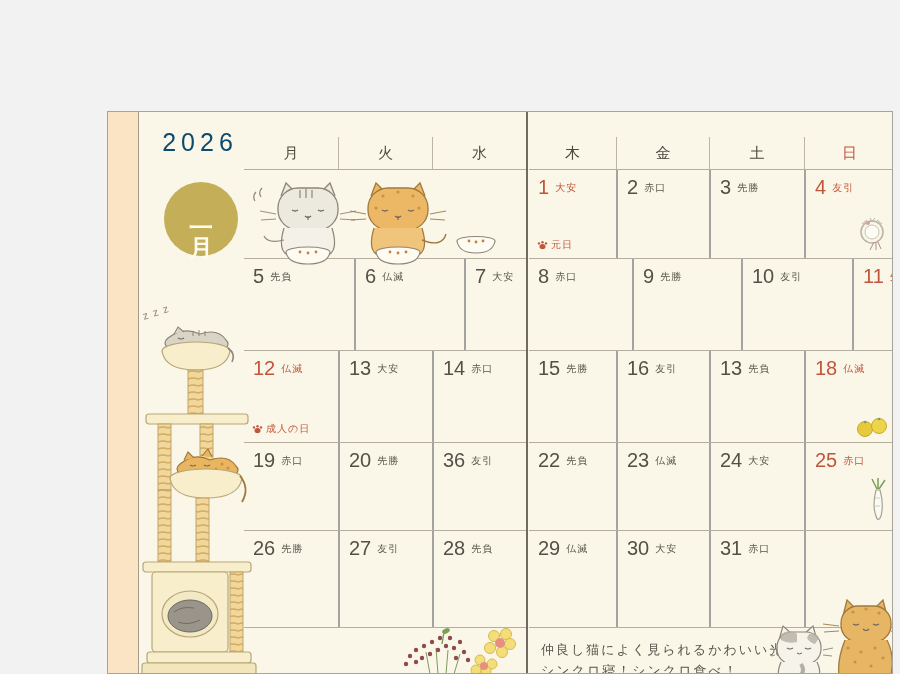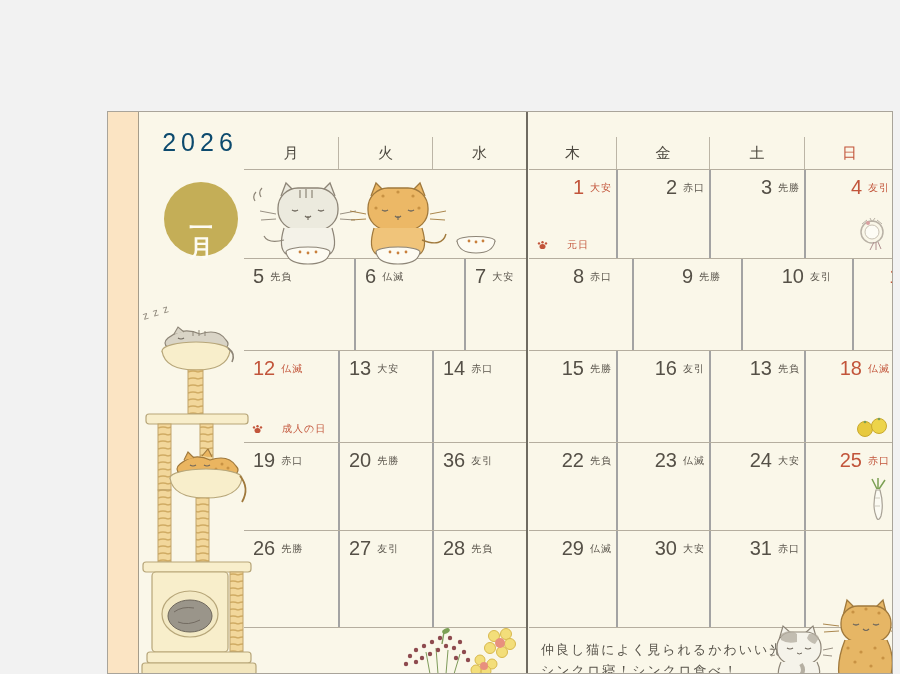--- a/index.html
+++ b/index.html
@@ -20,33 +20,33 @@
   
   .wk-head{position:absolute;top:25px;height:32px;display:grid;}
   .wk-head.left{left:136px;width:282px;grid-template-columns:94px 94px 94px;}
   .wk-head.right{left:421px;width:365px;grid-template-columns:87px 93px 95px 90px;}
   .wk-head .wd{display:flex;align-items:center;justify-content:center;font-size:15px;color:#4c483f;}
   .wk-head .wd + .wd{border-left:1px solid #bcb5a6;}
   .wk-head .wd.red{color:#c2553b;}
   
   .grid{position:absolute;top:57px;border-bottom:1px solid #b5ae9f;}
   .grid.left{left:136px;width:282px;}
-  .grid.right{left:421px;width:365px;text-align:right;}
+  .grid.right{left:421px;width:365px;}
   .row{display:grid;border-top:1px solid #b5ae9f;box-sizing:border-box;}
   .grid.left .row{grid-template-columns:94px 94px 94px;}
   .grid.right .row{grid-template-columns:87px 93px 95px 90px;}
   .r1{height:89px;}.r2{height:92px;gap:16px;}.r3{height:92px;}.r4{height:88px;}.r5{height:97px;}
   .row.noline{grid-template-columns:1fr;}
   .cell{position:relative;padding:6px 4px 0 9px;box-sizing:border-box;}
   .cell + .cell{border-left:2px solid #a3a3a3;}
   .dnum{font-size:20px;color:#555047;}
   .roku{font-size:10px;color:#5a554c;margin-left:6px;letter-spacing:1px;position:relative;top:-3px;}
   .cell.red .dnum,.cell.red .roku{color:#c2553b;}
   .holiday{position:absolute;left:8px;bottom:6px;font-size:10px;color:#c2553b;display:flex;
-        align-items:center;gap:19px;letter-spacing:1px;}
+        align-items:center;gap:3px;letter-spacing:1px;}
   .deco{position:absolute;right:4px;bottom:4px;}
   
   .art{position:absolute;z-index:2;}
   
   .caption{position:absolute;left:433px;top:528px;font-size:13px;color:#57534a;
         letter-spacing:2px;line-height:1.6;z-index:1;}
 </style>
 </head>
 <body>
 

